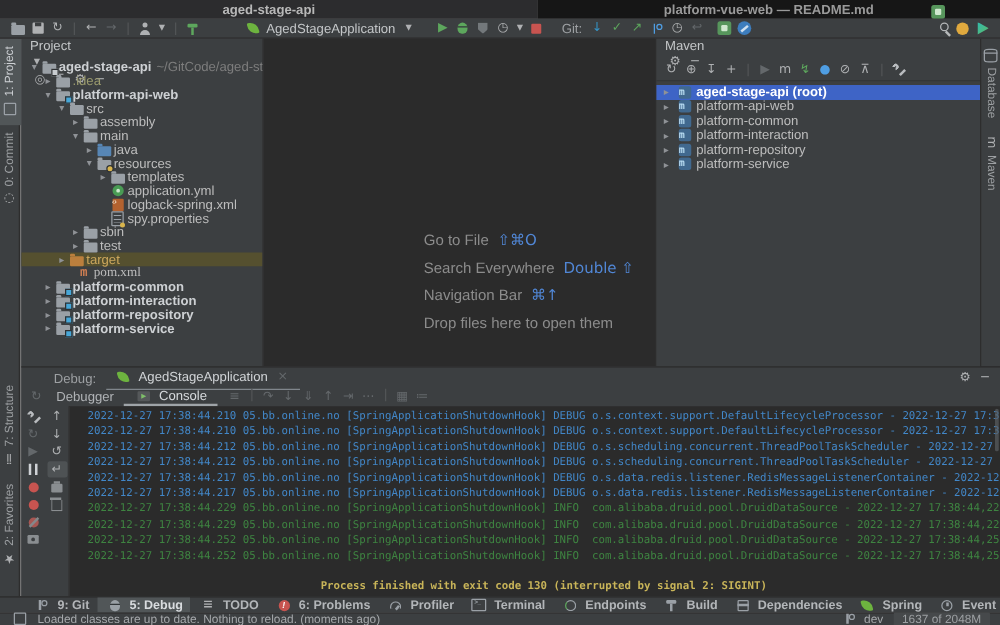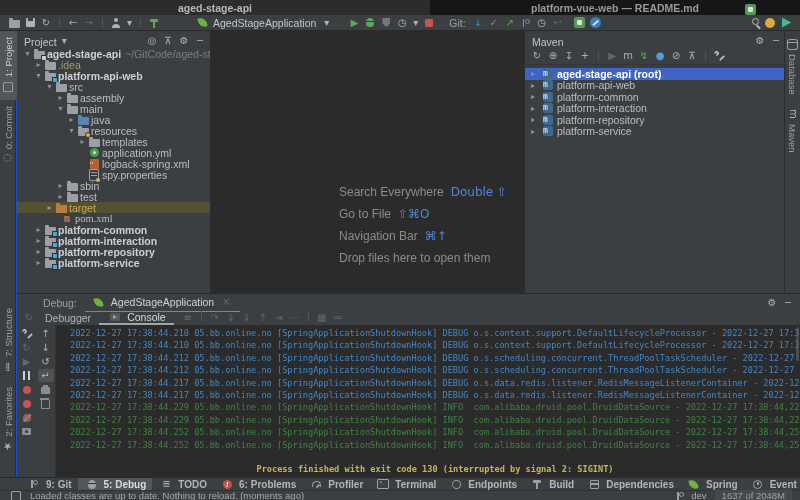--- a/index.html
+++ b/index.html
@@ -1,17 +1,17 @@
 <!DOCTYPE html>
 <html><head>
 <meta charset="utf-8">
 <style>
   html,body{margin:0;padding:0;width:800px;height:500px;overflow:hidden;background:#2b2b2b;
     font-family:"Liberation Sans",sans-serif;-webkit-font-smoothing:antialiased;}
-  #app{position:relative;width:800px;height:500px;background:#1d4ed8;font-size:11px;color:#bbb;}
+  #app{position:relative;width:800px;height:500px;background:#737373;font-size:11px;color:#bbb;}
 
   
   .titlebar{position:absolute;left:0;top:0;width:800px;height:15px;display:flex;}
   .tb-left{width:430px;background:#2c2c2e;color:#b8b8b8;font-size:10.5px;font-weight:bold;
     display:flex;align-items:center;justify-content:center;}
   .tb-right{width:370px;background:#161616;color:#9a9a9a;font-size:10.5px;font-weight:bold;
     display:flex;align-items:center;justify-content:center;position:relative;}
   .tb-right .corner{position:absolute;right:42px;top:2px;}
 
   
@@ -115,21 +115,21 @@
   .strip{background:#3c3f41;width:16px;display:flex;flex-direction:column;align-items:center;box-sizing:border-box;}
   .strip.left{border-right:1px solid #2d2d2d;position:absolute;left:0;top:31px;height:446px;}
   .strip.right{border-left:1px solid #2d2d2d;position:absolute;right:0;top:31px;height:446px;}
   .vtab{writing-mode:vertical-rl;display:flex;align-items:center;gap:3px;color:#9da0a3;font-size:9.5px;
     padding:6px 1px;cursor:default;}
   .strip.left .vtab{transform:rotate(180deg);}
   .vtab.active{background:#515658;color:#cfd2d6;}
 
   .project-panel{position:absolute;left:17px;top:31px;width:194px;height:262px;background:#3c3f41;
     border-right:1px solid #2d2d2d;box-sizing:border-box;overflow:hidden;}
-  .panel-head{height:17px;display:flex;align-items:flex-end;padding:0 2px 0 7px;font-size:10.5px;color:#c3c6c8;}
+  .panel-head{height:17px;display:flex;align-items:flex-start;padding:0 2px 0 7px;font-size:10.5px;color:#c3c6c8;flex-direction:column;}
   .panel-head .ph-title{margin-right:2px;}
   .panel-head .spacer{flex:1;}
   .tree{position:absolute;left:0;top:17px;right:0;bottom:0;}
   .trow{height:11px;display:flex;align-items:center;white-space:nowrap;font-size:10.5px;color:#bdbdbd;cursor:default;}
   .trow .arr{width:9px;flex:none;color:#8f9296;font-size:8px;text-align:center;font-family:"DejaVu Sans",sans-serif;}
   .trow .ic{width:14px;height:11px;}
   .trow .tlbl{margin-left:1px;}
   .trow .tlbl.b{font-weight:bold;color:#cdd0d3;}
   .trow .tsfx{color:#7d7d7d;margin-left:4px;}
   .trow.excluded .tlbl{color:#9c9c6e;}
@@ -455,26 +455,26 @@
             <i class="sh-folder f-mod"></i>
           </span>
           <span class="tlbl b">platform-service</span>
         </div>
       </div>
   </div>
 
   <div class="editor">
     <div class="shortcuts" id="editor-shortcuts">
         <div class="srow">
+          <span>Go to File</span>
+          <span class="keys">⇧⌘O</span>
+        </div>
+        <div class="srow">
           <span>Search Everywhere</span>
           <span class="keys">Double ⇧</span>
-        </div>
-        <div class="srow">
-          <span>Go to File</span>
-          <span class="keys">⇧⌘O</span>
         </div>
         <div class="srow">
           <span>Navigation Bar</span>
           <span class="keys">⌘↑</span>
         </div>
         <div class="srow">
           <span>Drop files here to open them</span>
         </div>
       </div>
   </div>

